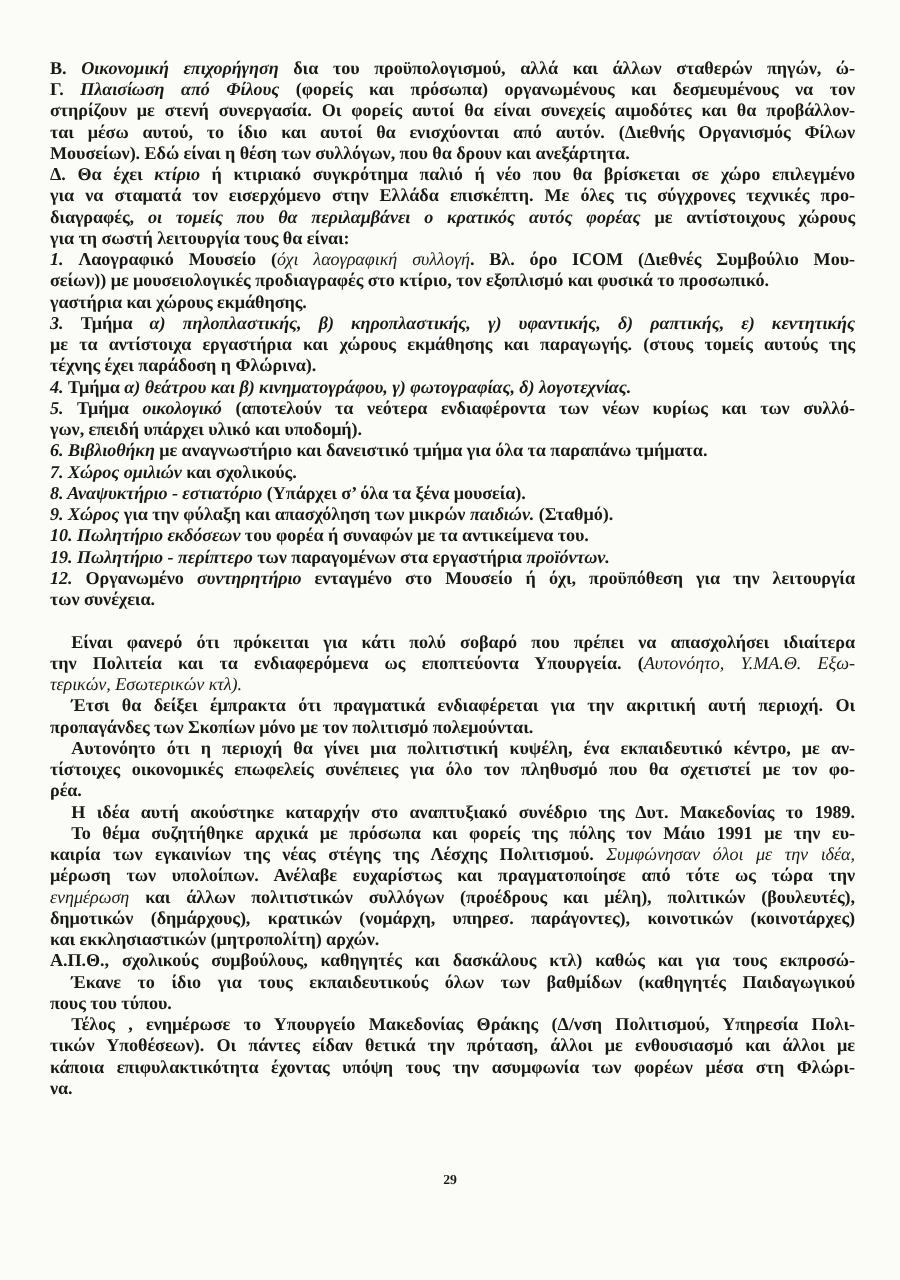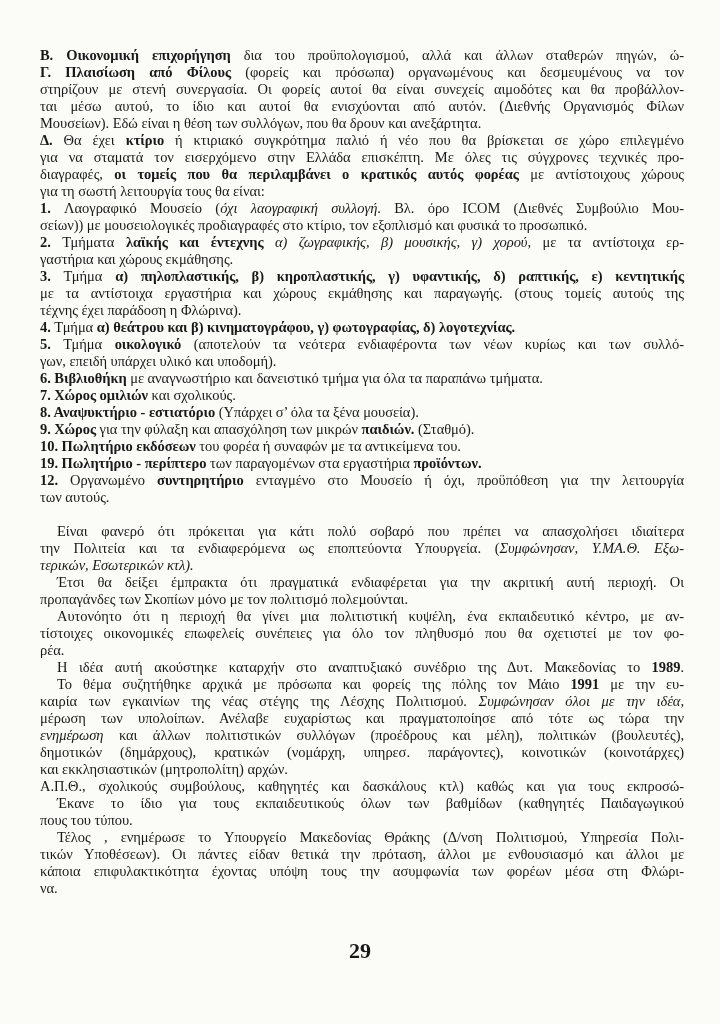--- a/index.html
+++ b/index.html
@@ -26,70 +26,69 @@
     font-size:14.5px;
     line-height:17px;
     height:17px;
     text-align:justify;
     text-align-last:justify;
     letter-spacing:-0.05px;
     white-space:normal;
   }
   .ln.last{text-align-last:left;}
   .ln.ind{text-indent:17px;}
-  .s-r{font-style:normal;font-weight:normal;}
+  .s-r{font-style:normal;font-weight:bold;}
   .s-b{font-weight:bold;}
   .s-i{font-style:italic;}
-  .s-bi{font-weight:bold;}
+  .s-bi{font-style:italic;font-weight:bold;}
   .page-number{
     position:absolute;
     left:0;top:938px;width:720px;
     text-align:center;
     font-weight:bold;
-    font-size:22px;
+    font-size:11px;
     color:#191919;
   }
 </style>
 </head>
 <body>
 
 <div class="page">
   <div class="content">
       <div class="block">
         <div class="ln"><span class="s-b">Β. </span><span class="s-bi">Οικονομική επιχορήγηση</span><span class="s-r"> δια του προϋπολογισμού, αλλά και άλλων σταθερών πηγών, ώ-</span></div>
         <div class="ln"><span class="s-b">Γ. </span><span class="s-bi">Πλαισίωση από Φίλους</span><span class="s-r"> (φορείς και πρόσωπα) οργανωμένους και δεσμευμένους να τον</span></div>
         <div class="ln"><span class="s-r">στηρίζουν με στενή συνεργασία. Οι φορείς αυτοί θα είναι συνεχείς αιμοδότες και θα προβάλλον-</span></div>
         <div class="ln"><span class="s-r">ται μέσω αυτού, το ίδιο και αυτοί θα ενισχύονται από αυτόν. (Διεθνής Οργανισμός Φίλων</span></div>
         <div class="ln last"><span class="s-r">Μουσείων). Εδώ είναι η θέση των συλλόγων, που θα δρουν και ανεξάρτητα.</span></div>
         <div class="ln"><span class="s-b">Δ. </span><span class="s-r">Θα έχει </span><span class="s-bi">κτίριο</span><span class="s-r"> ή κτιριακό συγκρότημα παλιό ή νέο που θα βρίσκεται σε χώρο επιλεγμένο</span></div>
         <div class="ln"><span class="s-r">για να σταματά τον εισερχόμενο στην Ελλάδα επισκέπτη. Με όλες τις σύγχρονες τεχνικές προ-</span></div>
         <div class="ln"><span class="s-r">διαγραφές, </span><span class="s-bi">οι τομείς που θα περιλαμβάνει ο κρατικός αυτός φορέας</span><span class="s-r"> με αντίστοιχους χώρους</span></div>
         <div class="ln last"><span class="s-r">για τη σωστή λειτουργία τους θα είναι:</span></div>
         <div class="ln"><span class="s-bi">1. </span><span class="s-r">Λαογραφικό Μουσείο (</span><span class="s-i">όχι λαογραφική συλλογή</span><span class="s-r">. Βλ. όρο ICOM (Διεθνές Συμβούλιο Μου-</span></div>
         <div class="ln last"><span class="s-r">σείων)) με μουσειολογικές προδιαγραφές στο κτίριο, τον εξοπλισμό και φυσικά το προσωπικό.</span></div>
-        <div class="ln"><span class="s-bi">2. </span><span class="s-r">Τμήματα </span><span class="s-bi">λαϊκής και έντεχνης</span><span class="s-i"> α) ζωγραφικής, β) μουσικής, γ) χορού,</span><span class="s-r"> με τα αντίστοιχα ερ-</span></div>
         <div class="ln last"><span class="s-r">γαστήρια και χώρους εκμάθησης.</span></div>
         <div class="ln"><span class="s-bi">3. </span><span class="s-r">Τμήμα </span><span class="s-bi">α) πηλοπλαστικής, β) κηροπλαστικής, γ) υφαντικής, δ) ραπτικής, ε) κεντητικής</span></div>
         <div class="ln"><span class="s-r">με τα αντίστοιχα εργαστήρια και χώρους εκμάθησης και παραγωγής. (στους τομείς αυτούς της</span></div>
         <div class="ln last"><span class="s-r">τέχνης έχει παράδοση η Φλώρινα).</span></div>
         <div class="ln last"><span class="s-bi">4. </span><span class="s-r">Τμήμα </span><span class="s-bi">α) θεάτρου και β) κινηματογράφου, γ) φωτογραφίας, δ) λογοτεχνίας.</span></div>
         <div class="ln"><span class="s-bi">5. </span><span class="s-r">Τμήμα </span><span class="s-bi">οικολογικό</span><span class="s-r"> (αποτελούν τα νεότερα ενδιαφέροντα των νέων κυρίως και των συλλό-</span></div>
         <div class="ln last"><span class="s-r">γων, επειδή υπάρχει υλικό και υποδομή).</span></div>
         <div class="ln last"><span class="s-bi">6. </span><span class="s-bi">Βιβλιοθήκη</span><span class="s-r"> με αναγνωστήριο και δανειστικό τμήμα για όλα τα παραπάνω τμήματα.</span></div>
         <div class="ln last"><span class="s-bi">7. </span><span class="s-bi">Χώρος ομιλιών</span><span class="s-r"> και σχολικούς.</span></div>
         <div class="ln last"><span class="s-bi">8. </span><span class="s-bi">Αναψυκτήριο - εστιατόριο</span><span class="s-r"> (Υπάρχει σ’ όλα τα ξένα μουσεία).</span></div>
         <div class="ln last"><span class="s-bi">9. </span><span class="s-bi">Χώρος</span><span class="s-r"> για την φύλαξη και απασχόληση των μικρών </span><span class="s-bi">παιδιών.</span><span class="s-r"> (Σταθμό).</span></div>
         <div class="ln last"><span class="s-bi">10. </span><span class="s-bi">Πωλητήριο εκδόσεων</span><span class="s-r"> του φορέα ή συναφών με τα αντικείμενα του.</span></div>
         <div class="ln last"><span class="s-bi">19. </span><span class="s-bi">Πωλητήριο - περίπτερο</span><span class="s-r"> των παραγομένων στα εργαστήρια </span><span class="s-bi">προϊόντων.</span></div>
         <div class="ln"><span class="s-bi">12. </span><span class="s-r">Οργανωμένο </span><span class="s-bi">συντηρητήριο</span><span class="s-r"> ενταγμένο στο Μουσείο ή όχι, προϋπόθεση για την λειτουργία</span></div>
-        <div class="ln last"><span class="s-r">των αυτούς.</span></div>
+        <div class="ln last"><span class="s-r">των συνέχεια.</span></div>
       </div>
       <div class="block narrative">
         <div class="ln ind"><span class="s-r">Είναι φανερό ότι πρόκειται για κάτι πολύ σοβαρό που πρέπει να απασχολήσει ιδιαίτερα</span></div>
-        <div class="ln"><span class="s-r">την Πολιτεία και τα ενδιαφερόμενα ως εποπτεύοντα Υπουργεία. (</span><span class="s-i">Συμφώνησαν, Υ.ΜΑ.Θ. Εξω-</span></div>
+        <div class="ln"><span class="s-r">την Πολιτεία και τα ενδιαφερόμενα ως εποπτεύοντα Υπουργεία. (</span><span class="s-i">Αυτονόητο, Υ.ΜΑ.Θ. Εξω-</span></div>
         <div class="ln last"><span class="s-i">τερικών, Εσωτερικών κτλ).</span></div>
         <div class="ln ind"><span class="s-r">Έτσι θα δείξει έμπρακτα ότι πραγματικά ενδιαφέρεται για την ακριτική αυτή περιοχή. Οι</span></div>
         <div class="ln last"><span class="s-r">προπαγάνδες των Σκοπίων μόνο με τον πολιτισμό πολεμούνται.</span></div>
         <div class="ln ind"><span class="s-r">Αυτονόητο ότι η περιοχή θα γίνει μια πολιτιστική κυψέλη, ένα εκπαιδευτικό κέντρο, με αν-</span></div>
         <div class="ln"><span class="s-r">τίστοιχες οικονομικές επωφελείς συνέπειες για όλο τον πληθυσμό που θα σχετιστεί με τον φο-</span></div>
         <div class="ln last"><span class="s-r">ρέα.</span></div>
         <div class="ln ind"><span class="s-r">Η ιδέα αυτή ακούστηκε καταρχήν στο αναπτυξιακό συνέδριο της Δυτ. Μακεδονίας το </span><span class="s-b">1989</span><span class="s-r">.</span></div>
         <div class="ln ind"><span class="s-r">Το θέμα συζητήθηκε αρχικά με πρόσωπα και φορείς της πόλης τον Μάιο </span><span class="s-b">1991</span><span class="s-r"> με την ευ-</span></div>
         <div class="ln"><span class="s-r">καιρία των εγκαινίων της νέας στέγης της Λέσχης Πολιτισμού. </span><span class="s-i">Συμφώνησαν όλοι με την ιδέα,</span></div>
         <div class="ln"><span class="s-r">μέρωση των υπολοίπων. Ανέλαβε ευχαρίστως και πραγματοποίησε από τότε ως τώρα την</span></div>

